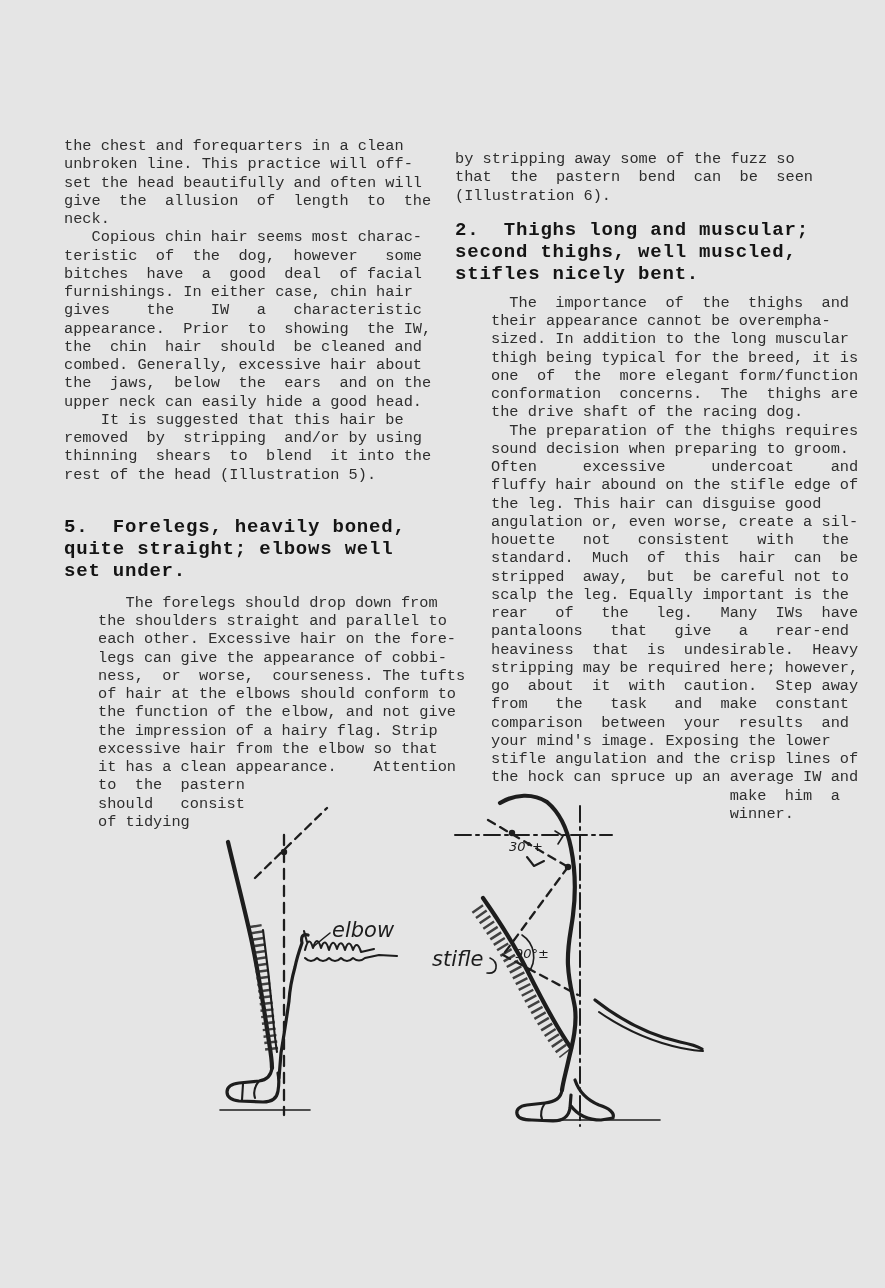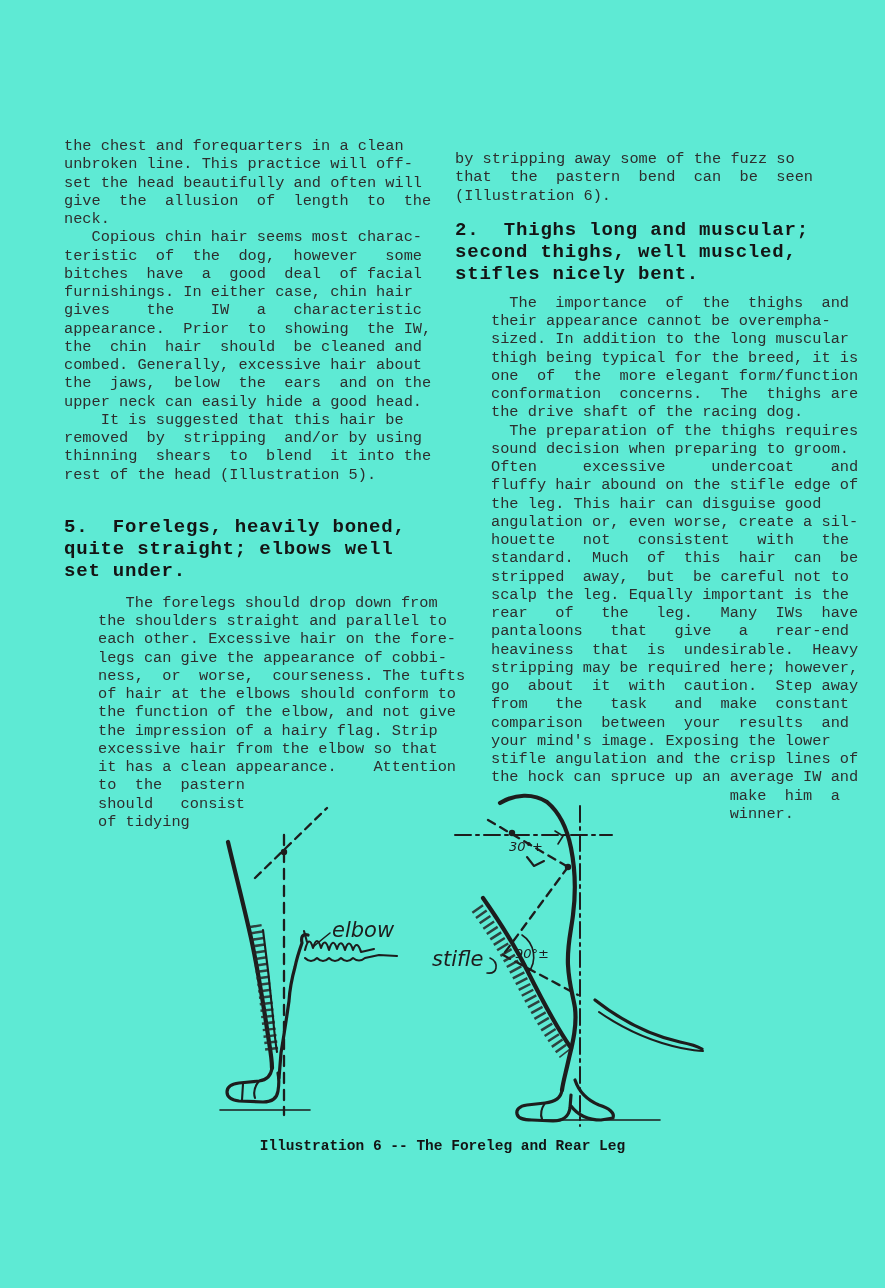--- a/index.html
+++ b/index.html
@@ -1,21 +1,21 @@
 <!DOCTYPE html>
 <html><head>
 <meta charset="utf-8">
 <style>
   html,body { margin:0; padding:0; }
   body {
     width:885px; height:1288px; background:#ffffff; position:relative;
     font-family:"Liberation Mono","DejaVu Sans Mono",monospace;
     overflow:hidden;
   }
-  .page { position:absolute; inset:0; background:#5eead4; }
+  .page { position:absolute; inset:0; background:#e5e5e5; }
   pre { margin:0; font-family:inherit; }
   .body-text {
     font-size:15.3px; line-height:18.25px; color:#2e2e2e; white-space:pre;
   }
   .heading-text {
     font-size:19px; font-weight:bold; line-height:22px; letter-spacing:0.8px;
     color:#141414; white-space:pre;
   }
   .col-left  { position:absolute; left:64px;  top:137px; width:372px; }
   .col-right { position:absolute; left:455px; top:150px; width:372px; }
@@ -171,15 +171,14 @@
       <path class="ink w3" d="M420 220 C448 242 478 256 505 262 C515 264 522 266 527 269"></path>
       <path class="ink w2" d="M424 232 C450 250 478 262 506 268 C516 270 524 271 528 271"></path>
 
       <path class="ink w3" d="M387 310 C386 318 380 322 370 323 L352 325 C344 326 341 330 342 334 C343 338 349 340 357 340 L378 341 C388 341 394 336 395 328 L396 315"></path>
       <path class="ink w2" d="M370 323 C366 329 365 334 367 339"></path>
       <path class="ink w3" d="M400 300 C404 312 412 320 424 325 C434 328 440 333 438 338 L426 340 C412 340 402 334 396 326"></path>
       <path class="ink w1" d="M370 340 L485 340"></path>
     </g>
   </svg>
 
-  <div class="caption">Illustration 6 -- The Foreleg and Rear Leg</div>
 
 </div>
 
 </body></html>

